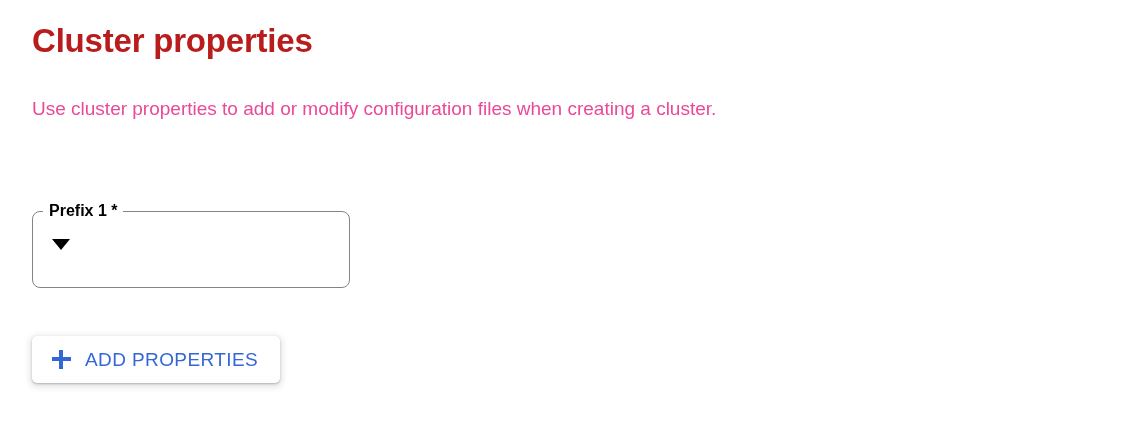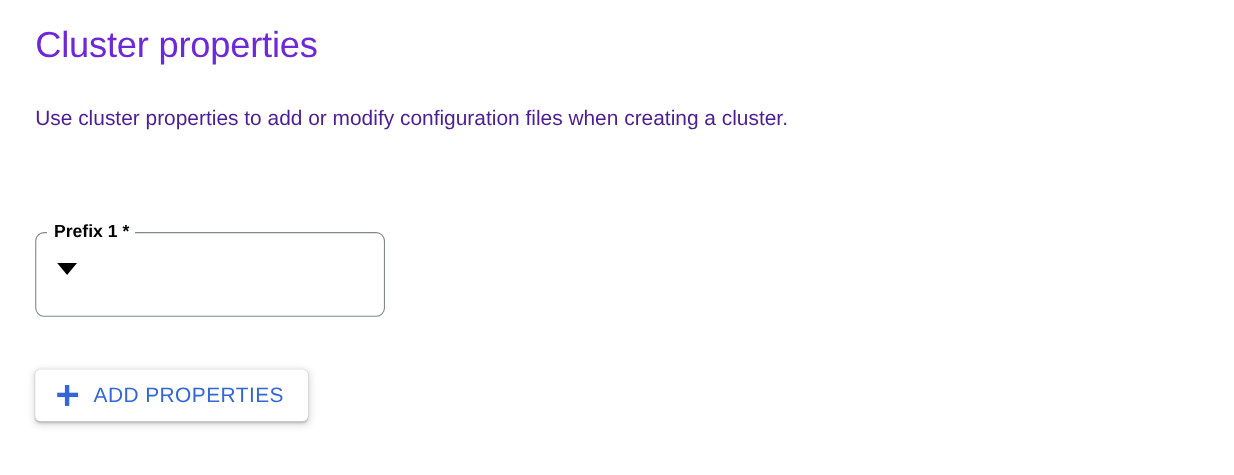--- a/index.html
+++ b/index.html
@@ -22,34 +22,34 @@
     inset: 0;
   }
 
   
   .page-title {
     position: absolute;
     left: 32px;
     top: 21px;
     font-size: 33px;
     line-height: 40px;
-    font-weight: 400;
+    font-weight: 700;
     letter-spacing: -0.2px;
-    color: #6d28d9;
+    color: #b91c1c;
     white-space: nowrap;
   }
 
   .page-description {
     position: absolute;
     left: 32px;
     top: 96px;
     font-size: 19px;
     line-height: 26px;
     font-weight: 400;
-    color: #4c1d95;
+    color: #ec4899;
     white-space: nowrap;
   }
 
   
   .fields-row {
     position: absolute;
     left: 32px;
     top: 203px;
     display: flex;
     align-items: flex-start;

